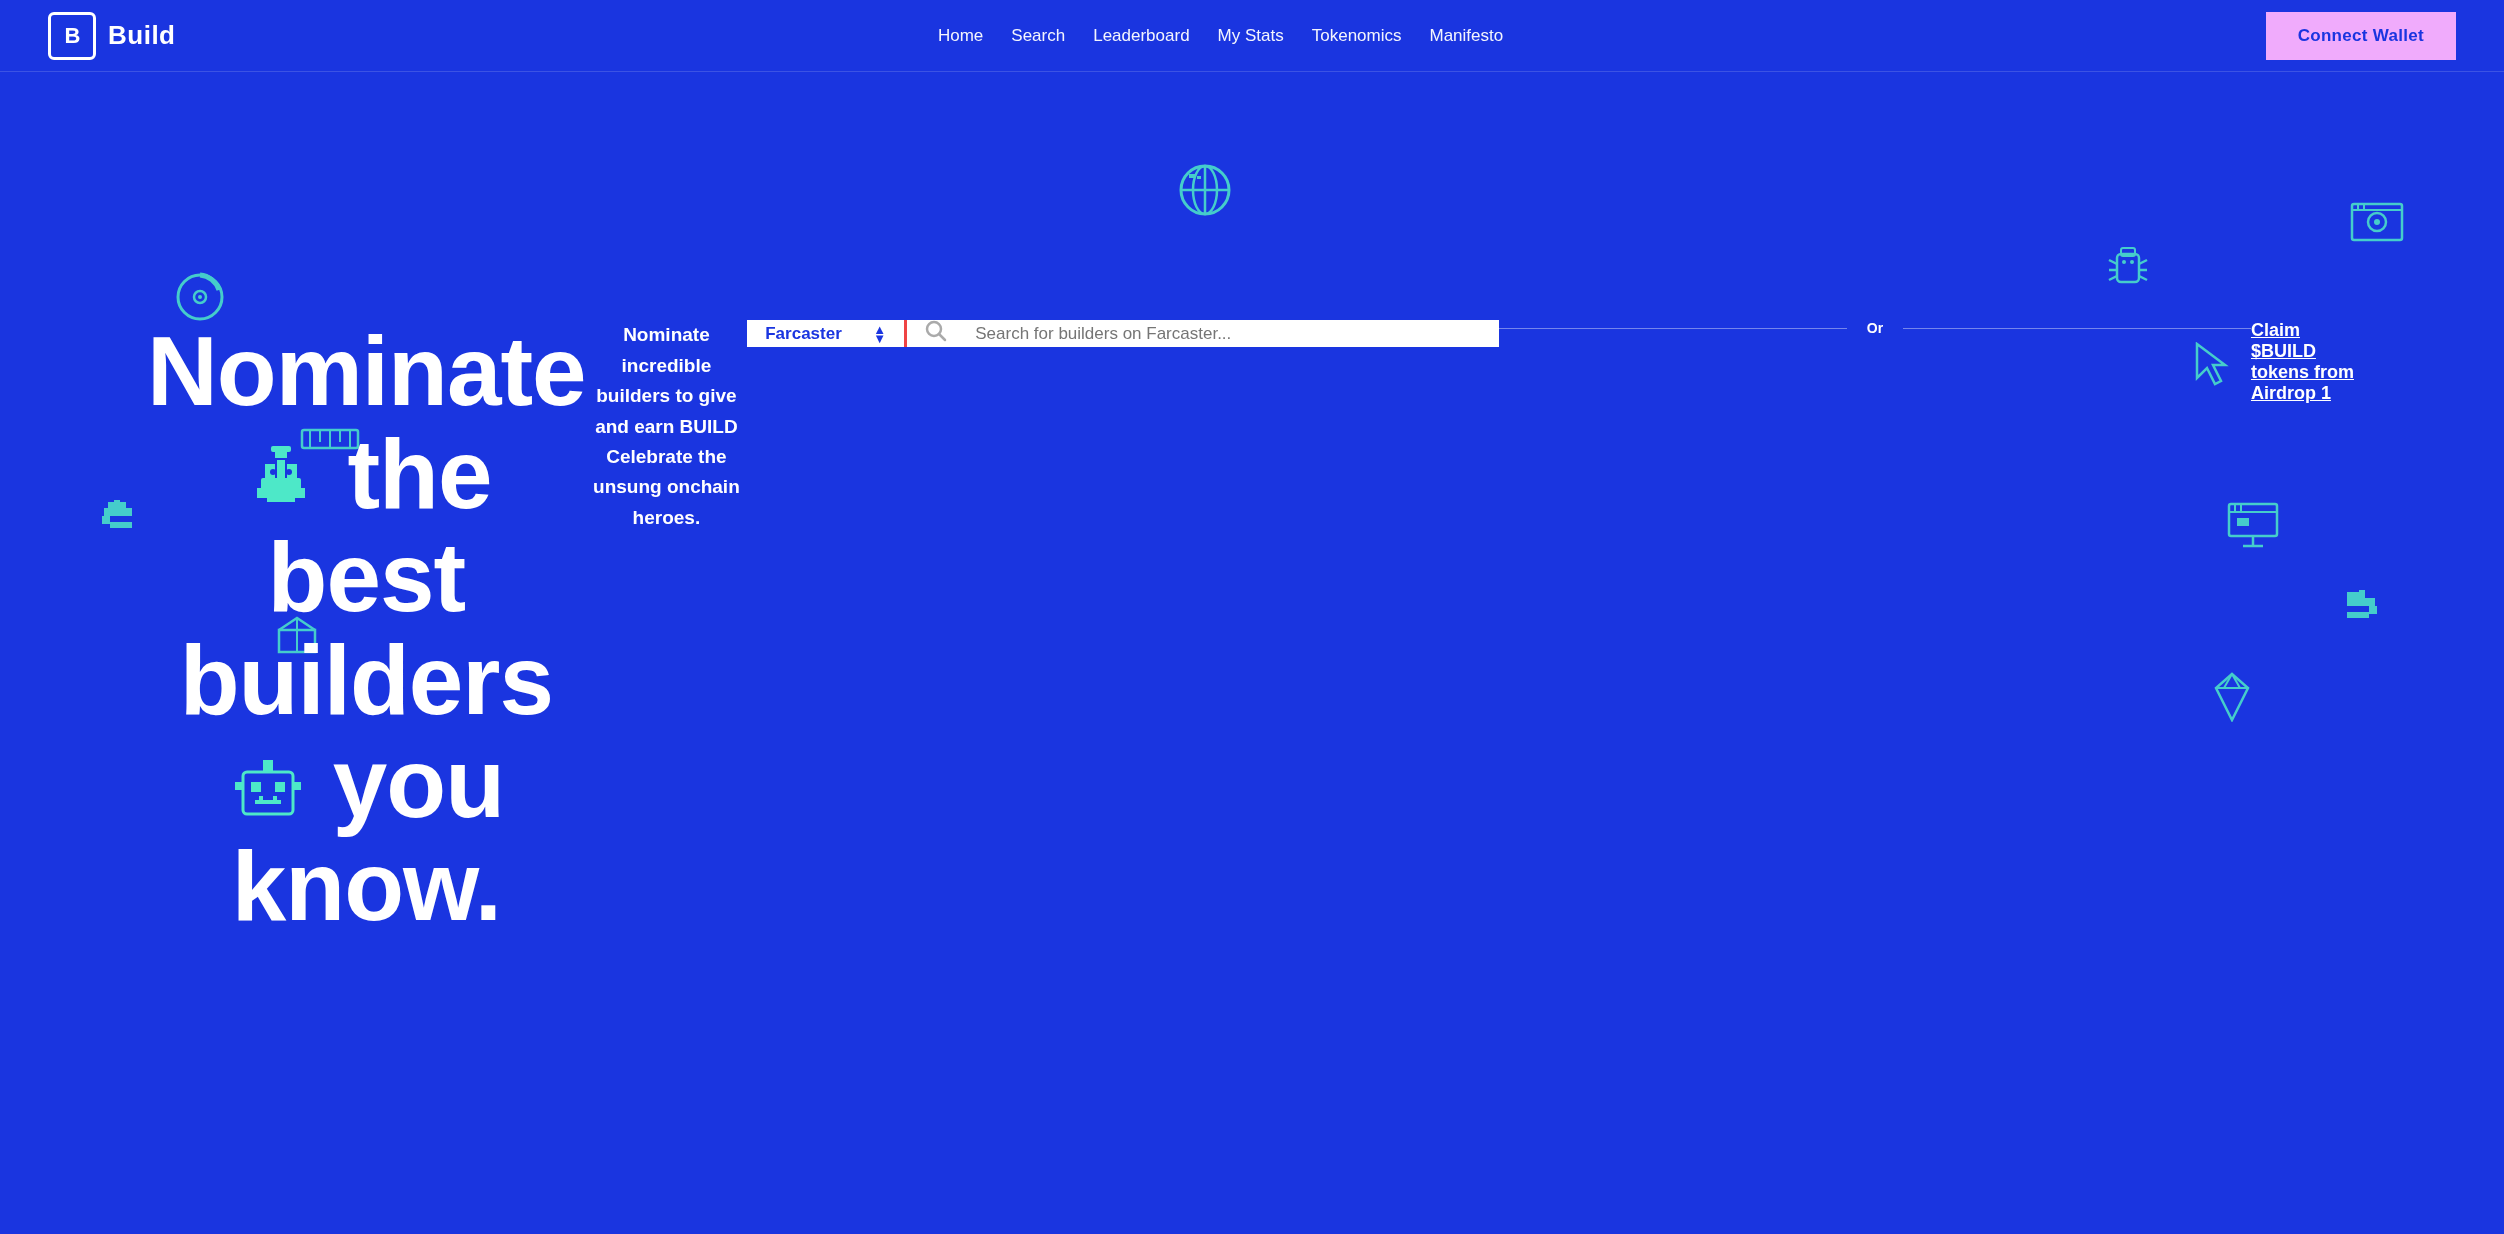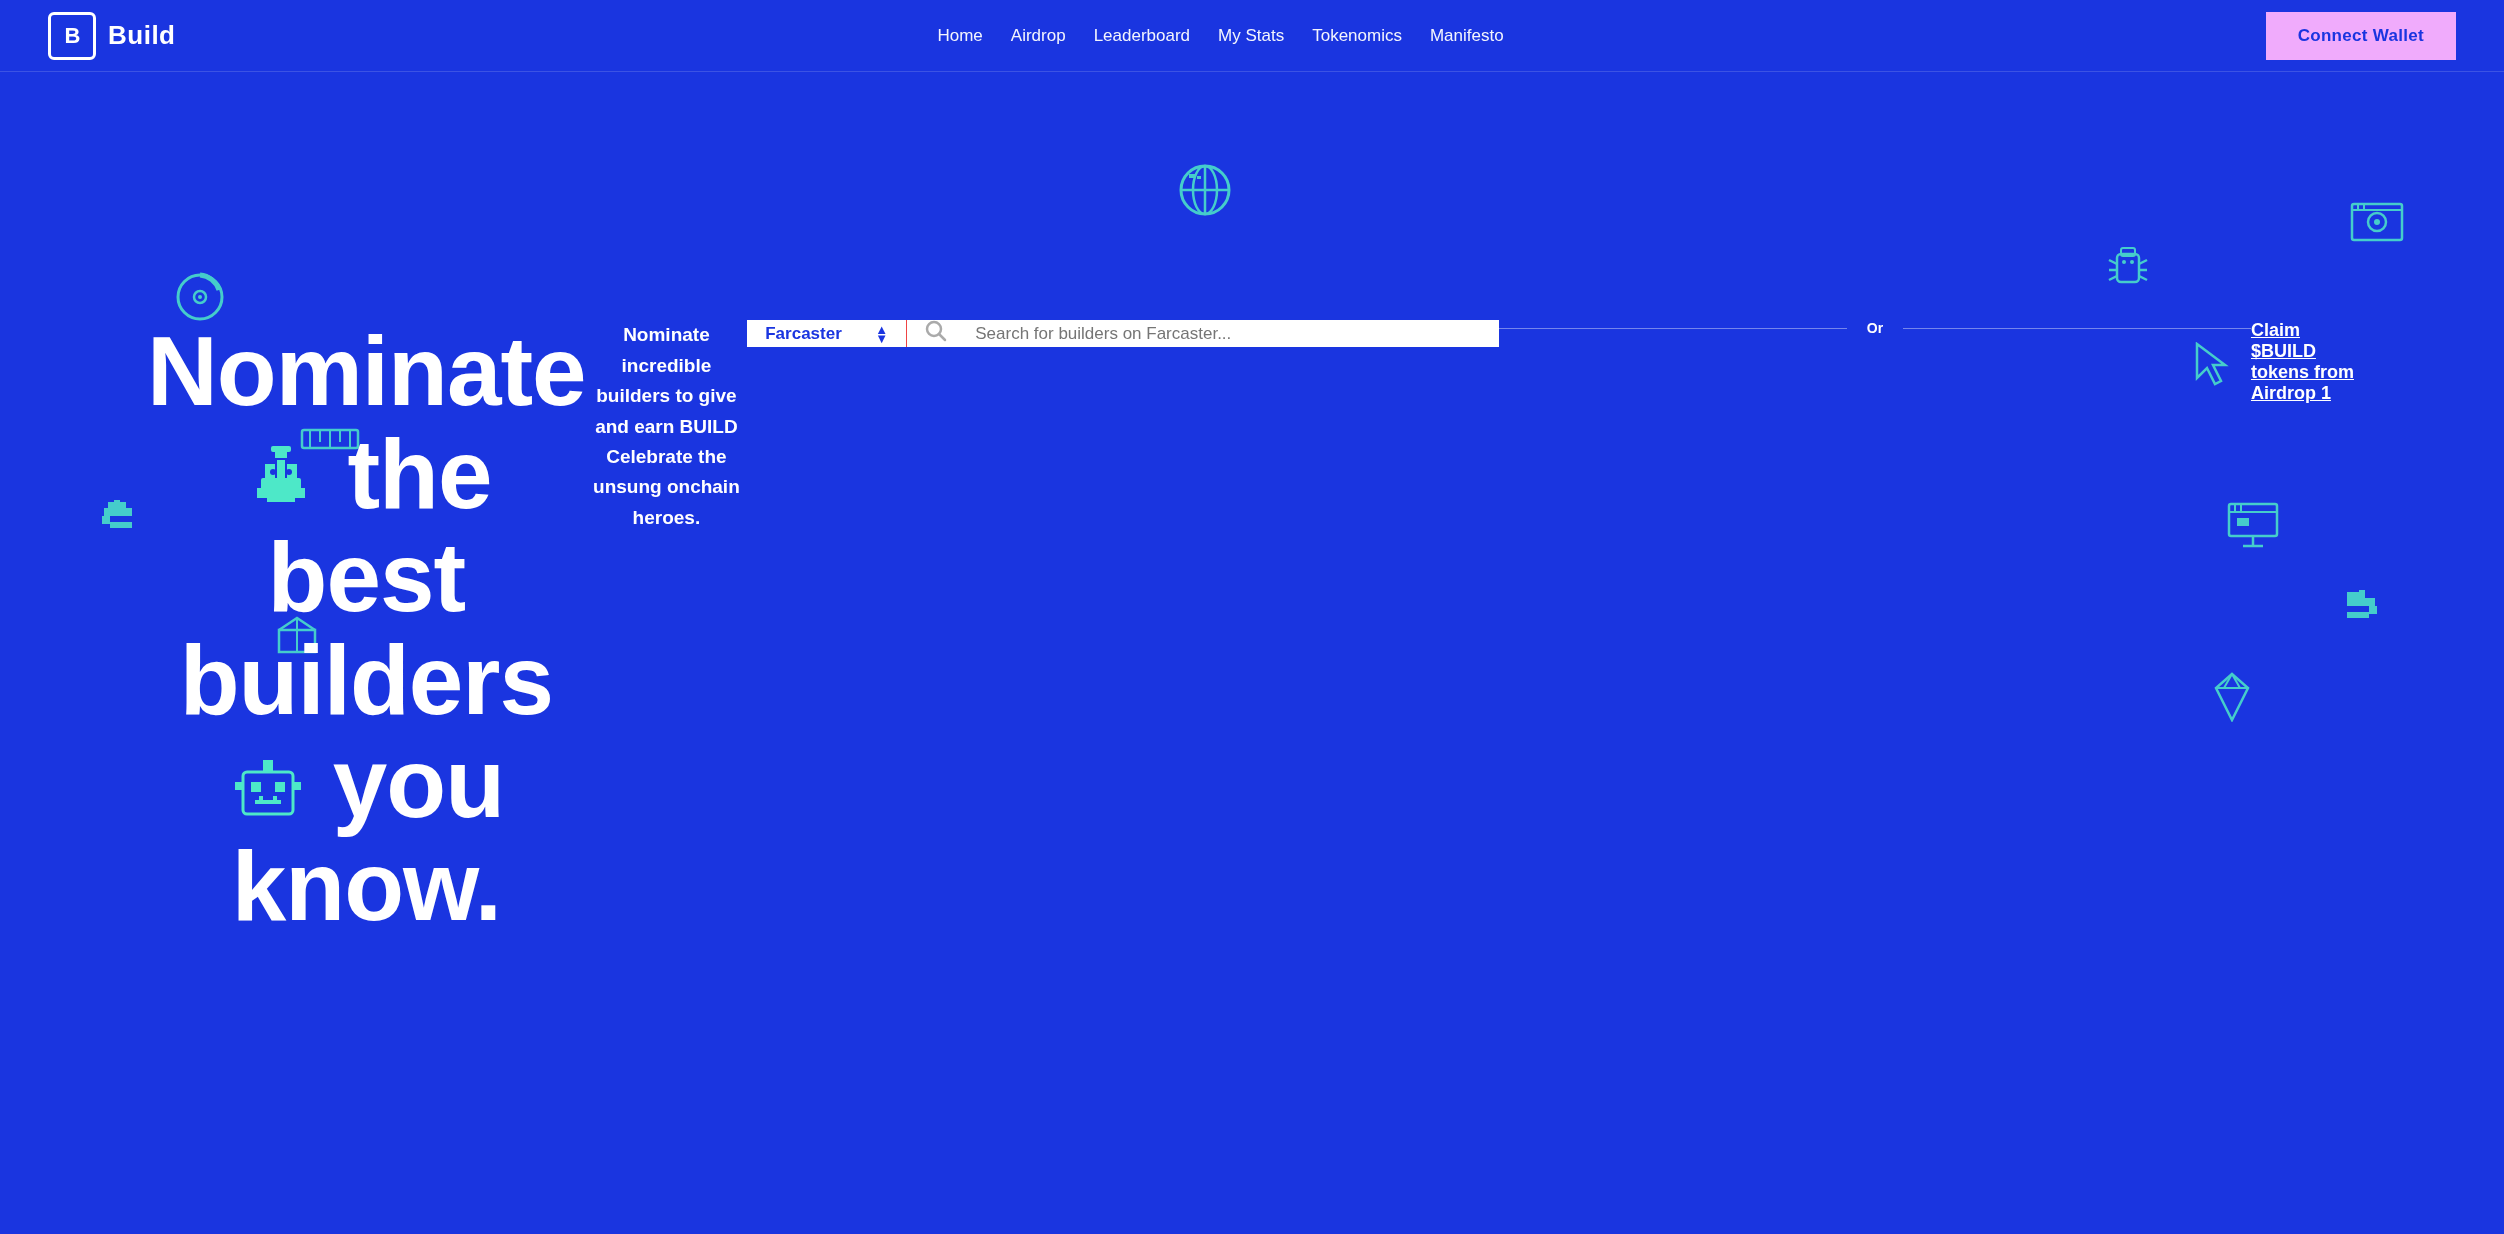--- a/index.html
+++ b/index.html
@@ -132,21 +132,21 @@
       justify-content: space-between;
       gap: 8px;
       background: #fff;
       border: none;
       padding: 0 18px;
       min-width: 160px;
       font-size: 17px;
       font-weight: 600;
       color: #1a35e0;
       cursor: pointer;
-      border-right: 1px solid #ef4444;
+      border-right: 3px solid #ef4444;
     }
 
     .platform-select .chevron {
       font-size: 13px;
       color: #1a35e0;
       display: flex;
       flex-direction: column;
       line-height: 0.7;
     }
 
@@ -230,21 +230,21 @@
 <body>
 
 <nav>
   <div class="nav-logo">
     <div class="logo-box">B</div>
     <span class="logo-text">Build</span>
   </div>
 
   <ul class="nav-links">
     <li><a>Home</a></li>
-    <li><a>Airdrop</a></li>
+    <li><a>Search</a></li>
     <li><a>Leaderboard</a></li>
     <li><a>My Stats</a></li>
     <li><a>Tokenomics</a></li>
     <li><a>Manifesto</a></li>
   </ul>
 
   <button class="connect-wallet-btn">Connect Wallet</button>
 </nav>
 
 <section class="hero">

